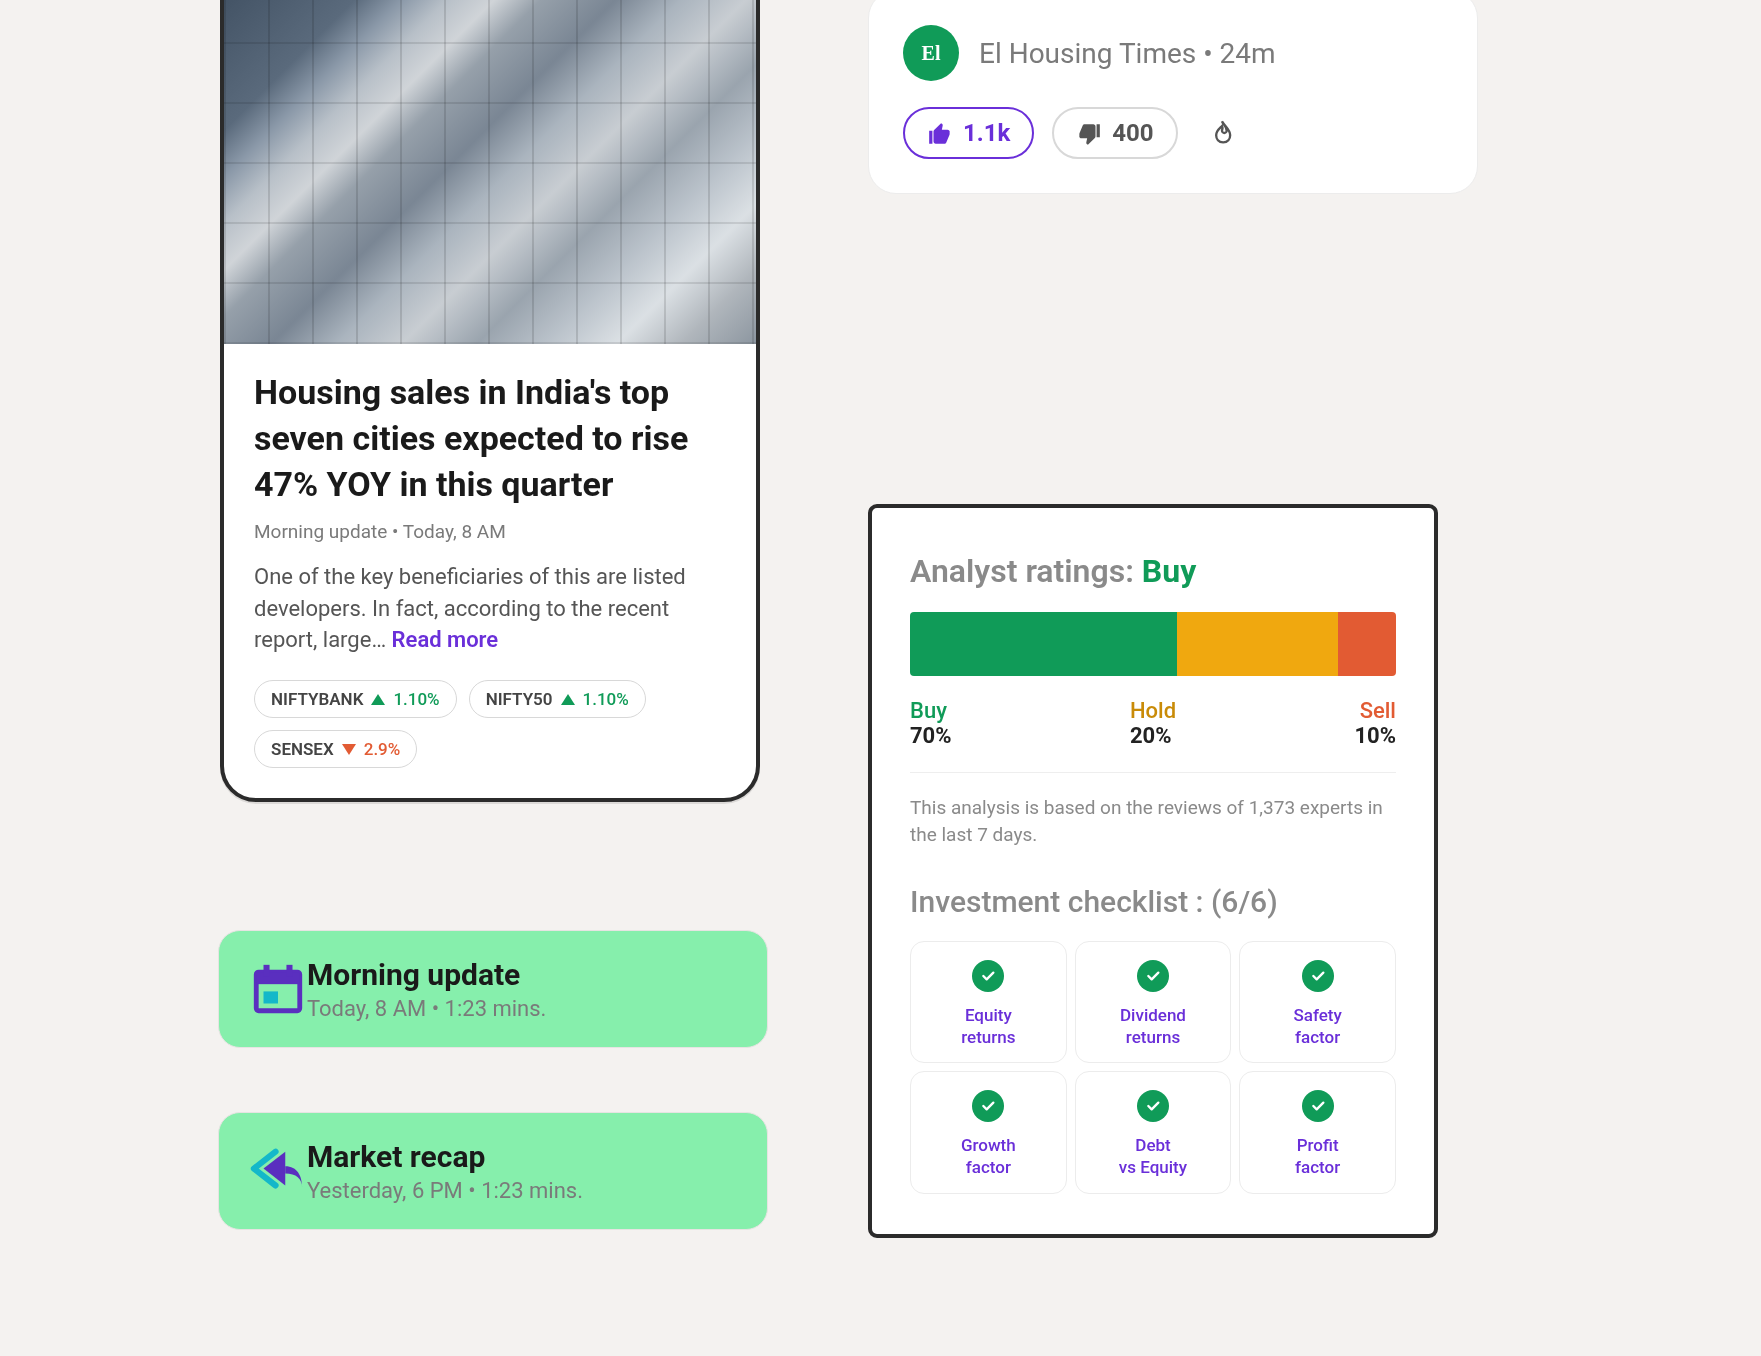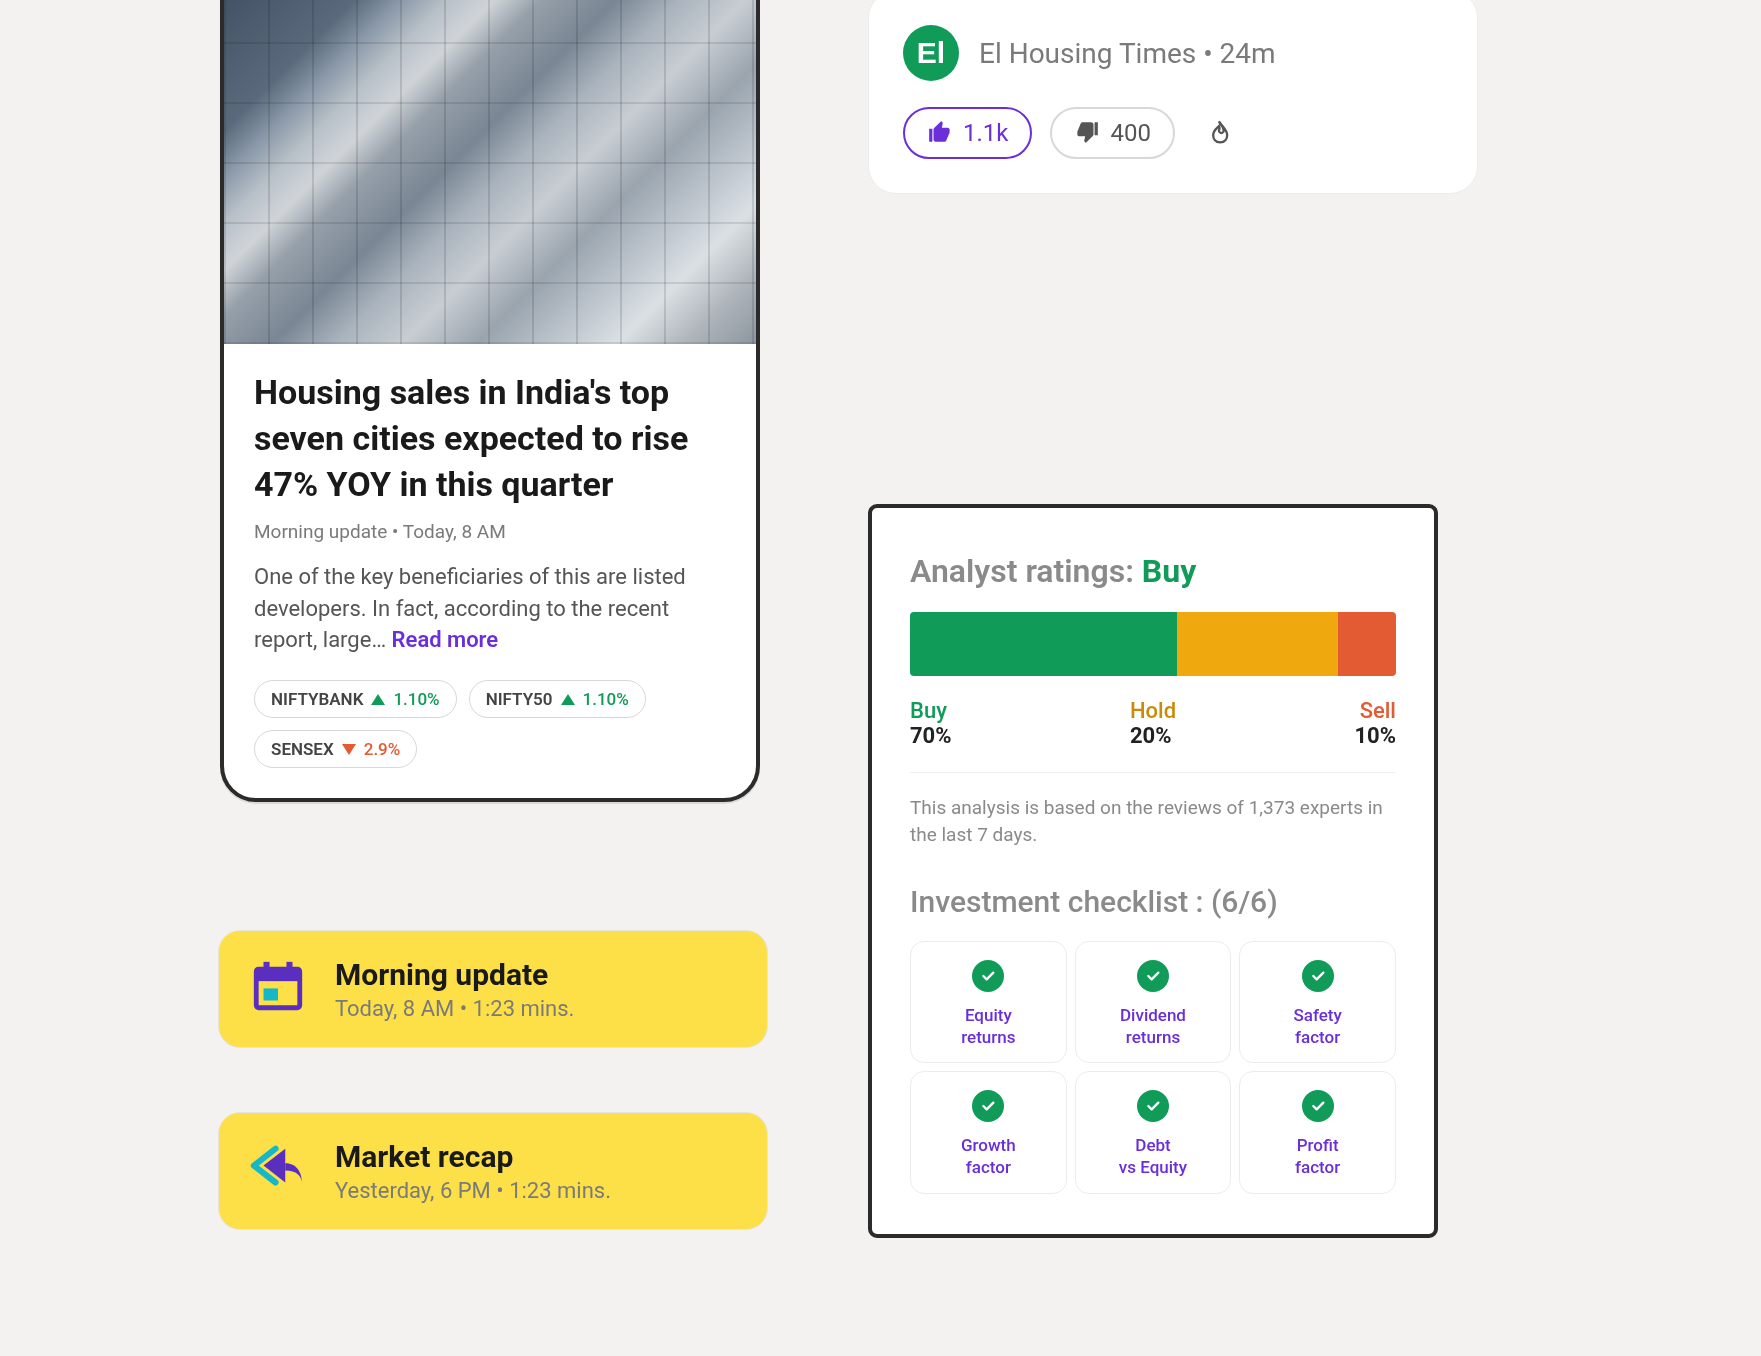--- a/index.html
+++ b/index.html
@@ -67,25 +67,25 @@
   width: 0; height: 0; border-left: 7px solid transparent; border-right: 7px solid transparent;
   border-top: 11px solid #e25b33;
 }
 .pct-up { color: #109b58; font-weight: 500; }
 .pct-down { color: #e25b33; font-weight: 500; }
 
 
 .update-card {
   position: absolute;
   width: 550px;
-  background: #fde047;
+  background: #86efac;
   border: 1.5px solid #e6e4e2;
   border-radius: 22px;
   padding: 26px 30px;
-  display: flex; align-items: flex-start; gap: 28px;
+  display: flex; align-items: center; 
 }
 .update-card.one { left: 218px; top: 930px; }
 .update-card.two { left: 218px; top: 1112px; }
 .update-icon { width: 58px; height: 58px; flex-shrink: 0; }
 .update-title { font-size: 30px; font-weight: 700; color: #1a1a1a; margin-bottom: 4px; }
 .update-sub { font-size: 22px; color: #7a7a7a; }
 
 
 .news-card {
   position: absolute;
@@ -93,32 +93,32 @@
   width: 610px;
   background: #fff;
   border: 1.5px solid #ececec;
   border-radius: 28px;
   padding: 34px;
 }
 .news-source-row { display: flex; align-items: center; gap: 20px; margin-bottom: 26px; }
 .source-badge {
   width: 56px; height: 56px; border-radius: 50%;
   background: #109b58; display: flex; align-items: center; justify-content: center;
-  color: #fff; font-family: Liberation Sans, sans-serif; font-weight: 700; font-size: 30px;
+  color: #fff; font-family: Liberation Serif, serif; font-weight: 700; font-size: 20px;
 }
 .news-source { font-size: 28px; color: #7a7a7a; }
 .news-headline {
   font-size: 34px; font-weight: 700; color: #1a1a1a;
   line-height: 1.42; margin-bottom: 32px;
 }
 .reaction-row { display: flex; align-items: center; gap: 18px; }
 .react-pill {
-  display: inline-flex; align-items: flex-start; gap: 10px;
+  display: inline-flex; align-items: flex-end; gap: 10px;
   border: 2px solid #d8d8d8; border-radius: 32px;
-  padding: 10px 22px; font-size: 24px; font-weight: 400; color: #555;
+  padding: 10px 22px; font-size: 24px; font-weight: 700; color: #555;
   cursor: pointer;
 }
 .react-pill.liked { border-color: #6a2fd9; color: #6a2fd9; }
 .react-plain {
   width: 52px; height: 52px; border-radius: 50%;
   display: flex; align-items: center; justify-content: center; cursor: pointer;
 }
 
 
 .analyst-card {

